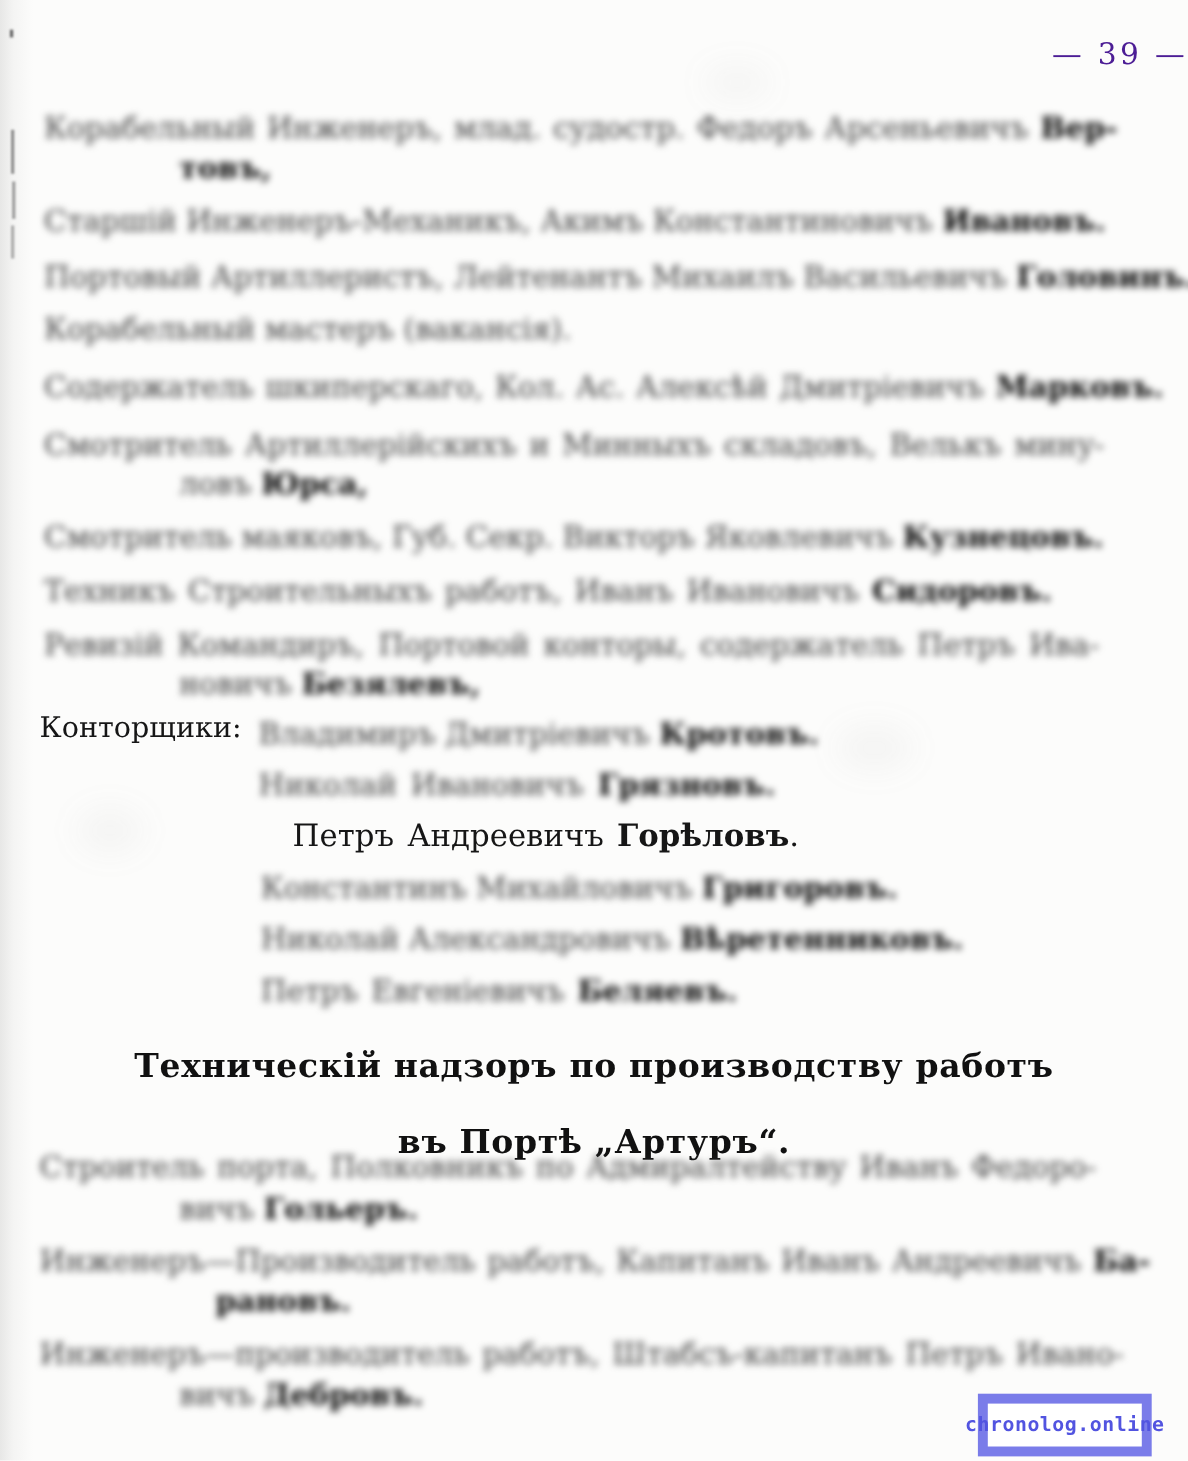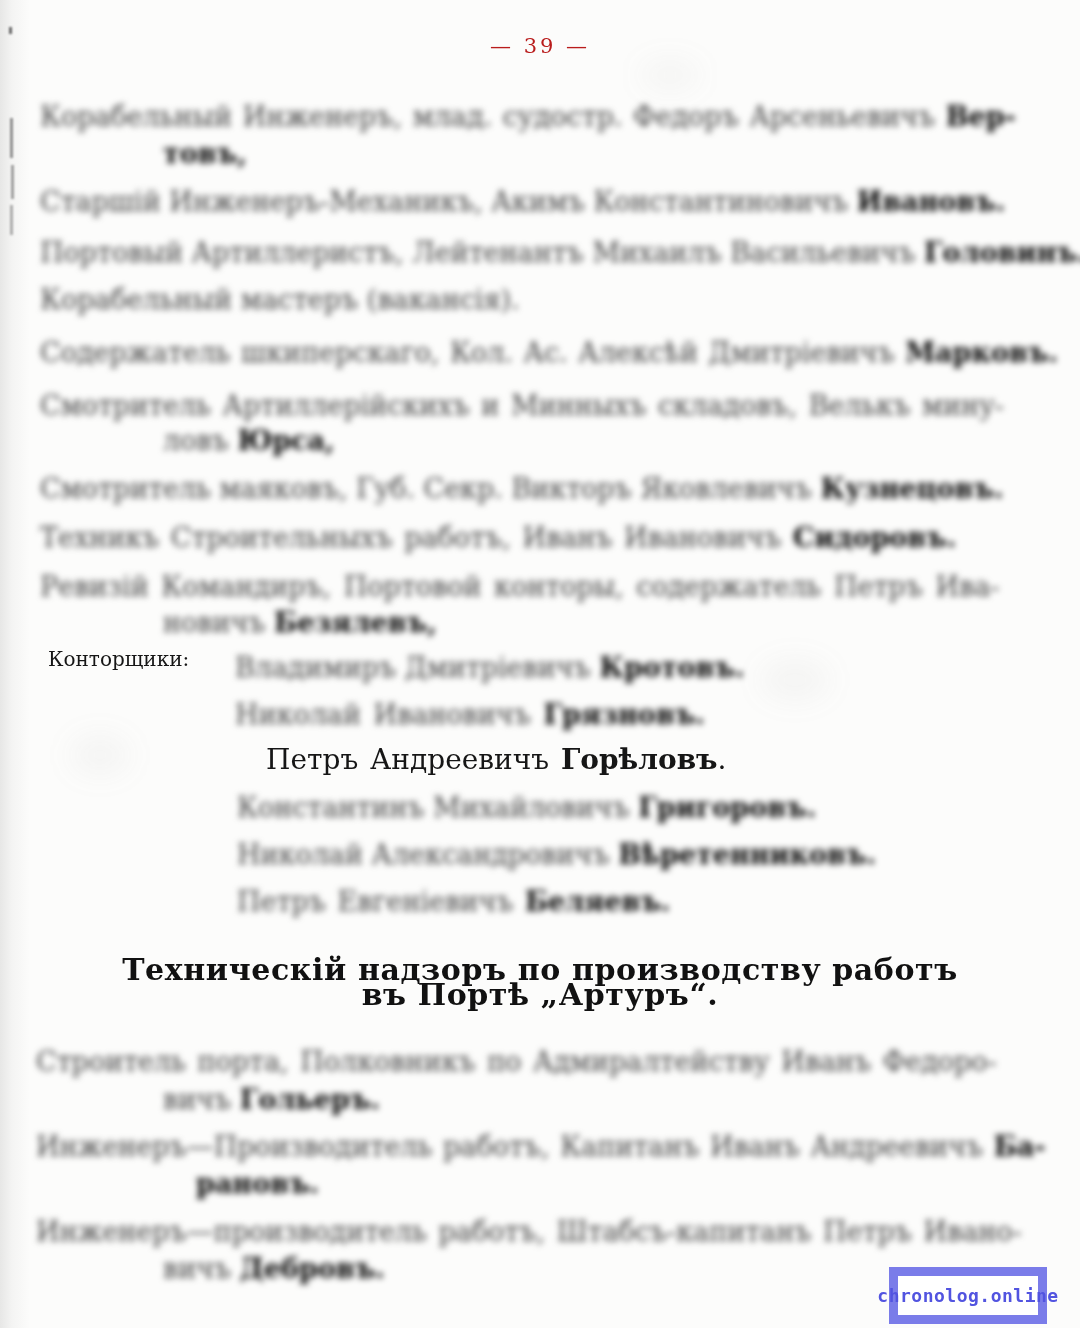--- a/index.html
+++ b/index.html
@@ -17,22 +17,22 @@
   .speck{position:absolute;background:#6a6a6a;filter:blur(1px);}
   .spot{position:absolute;border-radius:50%;filter:blur(14px);background:rgba(120,120,120,0.06);}
   
   .tline{position:absolute;white-space:nowrap;font-size:27px;line-height:1.15;}
   .tline .b{font-weight:bold;}
   .blur{filter:blur(3.4px);color:#3d3d3d;}
   .blur .b{color:#000;}
   .center{left:0;right:0;text-align:center;}
   .heading{font-weight:bold;font-size:30px;letter-spacing:0.6px;color:#111;}
   #page-number{
-    position:absolute;top:34px;left:0;right:0;text-align:center;
-    font-size:21px;letter-spacing:3px;color:#b91c1c;
+    position:absolute;top:34px;left:0;right:0;text-align:right;
+    font-size:27px;letter-spacing:3px;color:#4c1d95;
   }
   #watermark{
     position:absolute;left:889px;top:1267px;width:158px;height:57px;
     box-sizing:border-box;border:9px solid #7a7ce9;background:#ffffff;
     display:flex;align-items:center;justify-content:center;
     font-family:"DejaVu Sans Mono", monospace;font-size:18px;font-weight:bold;
     color:#5254e0;letter-spacing:0.5px;
   }
 </style>
 </head>
@@ -56,29 +56,29 @@
       <div class="tline blur" style="left: 40px; top: 186px;"><span>Старшій Инженеръ-Механикъ, Акимъ Константиновичъ </span><span class="b">Ивановъ.</span></div>
       <div class="tline blur" style="left: 40px; top: 237px;"><span>Портовый Артиллеристъ, Лейтенантъ Михаилъ Васильевичъ </span><span class="b">Головинъ.</span></div>
       <div class="tline blur" style="left: 40px; top: 284px;"><span>Корабельный мастеръ (вакансія).</span></div>
       <div class="tline blur" style="left: 40px; top: 337px; word-spacing: 2px;"><span>Содержатель шкиперскаго, Кол. Ас. Алексѣй Дмитріевичъ </span><span class="b">Марковъ.</span></div>
       <div class="tline blur" style="left: 40px; top: 390px; word-spacing: 3px;"><span>Смотритель Артиллерійскихъ и Минныхъ складовъ, Велькъ мину-</span></div>
       <div class="tline blur" style="left: 163px; top: 425px;"><span>ловъ </span><span class="b">Юрса,</span></div>
       <div class="tline blur" style="left: 40px; top: 473px;"><span>Смотритель маяковъ, Губ. Секр. Викторъ Яковлевичъ </span><span class="b">Кузнецовъ.</span></div>
       <div class="tline blur" style="left: 40px; top: 522px; word-spacing: 3px;"><span>Техникъ Строительныхъ работъ, Иванъ Ивановичъ </span><span class="b">Сидоровъ.</span></div>
       <div class="tline blur" style="left: 40px; top: 571px; word-spacing: 4px;"><span>Ревизій Командиръ, Портовой конторы, содержатель Петръ Ива-</span></div>
       <div class="tline blur" style="left: 163px; top: 607px;"><span>новичъ </span><span class="b">Безялевъ,</span></div>
-      <div class="tline" style="left: 48px; top: 648px; font-size: 20px;"><span>Конторщики:</span></div>
+      <div class="tline" style="left: 36px; top: 648px; font-size: 26px;"><span>Конторщики:</span></div>
       <div class="tline blur" style="left: 235px; top: 652px;"><span>Владимиръ Дмитріевичъ </span><span class="b">Кротовъ.</span></div>
       <div class="tline blur" style="left: 235px; top: 699px; word-spacing: 4px;"><span>Николай Ивановичъ </span><span class="b">Грязновъ.</span></div>
       <div class="tline" style="left: 237px; top: 744px; font-size: 28px; word-spacing: 3px; margin-left: 29px;"><span>Петръ Андреевичъ </span><span class="b">Горѣловъ</span><span>.</span></div>
       <div class="tline blur" style="left: 237px; top: 792px;"><span>Константинъ Михайловичъ </span><span class="b">Григоровъ.</span></div>
       <div class="tline blur" style="left: 237px; top: 839px;"><span>Николай Александровичъ </span><span class="b">Вѣретенниковъ.</span></div>
       <div class="tline blur" style="left: 237px; top: 886px; word-spacing: 3px;"><span>Петръ Евгеніевичъ </span><span class="b">Беляевъ.</span></div>
       <div class="tline center heading" style="top: 953px;"><span class="b">Техническій надзоръ по производству работъ</span></div>
-      <div class="tline center heading" style="top: 978px;"><span class="b">въ Портѣ „Артуръ“.</span></div>
+      <div class="tline center heading" style="top: 1022px;"><span class="b">въ Портѣ „Артуръ“.</span></div>
       <div class="tline blur" style="left: 36px; top: 1046px; word-spacing: 3px;"><span>Строитель порта, Полковникъ по Адмиралтейству Иванъ Федоро-</span></div>
       <div class="tline blur" style="left: 163px; top: 1084px;"><span>вичъ </span><span class="b">Гольеръ.</span></div>
       <div class="tline blur" style="left: 36px; top: 1131px; word-spacing: 2px;"><span>Инженеръ—Производитель работъ, Капитанъ Иванъ Андреевичъ </span><span class="b">Ба-</span></div>
       <div class="tline blur" style="left: 196px; top: 1168px;"><span class="b">рановъ.</span></div>
       <div class="tline blur" style="left: 36px; top: 1216px; word-spacing: 3px;"><span>Инженеръ—производитель работъ, Штабсъ-капитанъ Петръ Ивано-</span></div>
       <div class="tline blur" style="left: 163px; top: 1253px;"><span>вичъ </span><span class="b">Дебровъ.</span></div>
     </div>
 
   <div id="watermark" style="border-color: rgb(122, 124, 233); color: rgb(82, 84, 224); background: rgb(255, 255, 255);">
     <span>chronolog.online</span>

